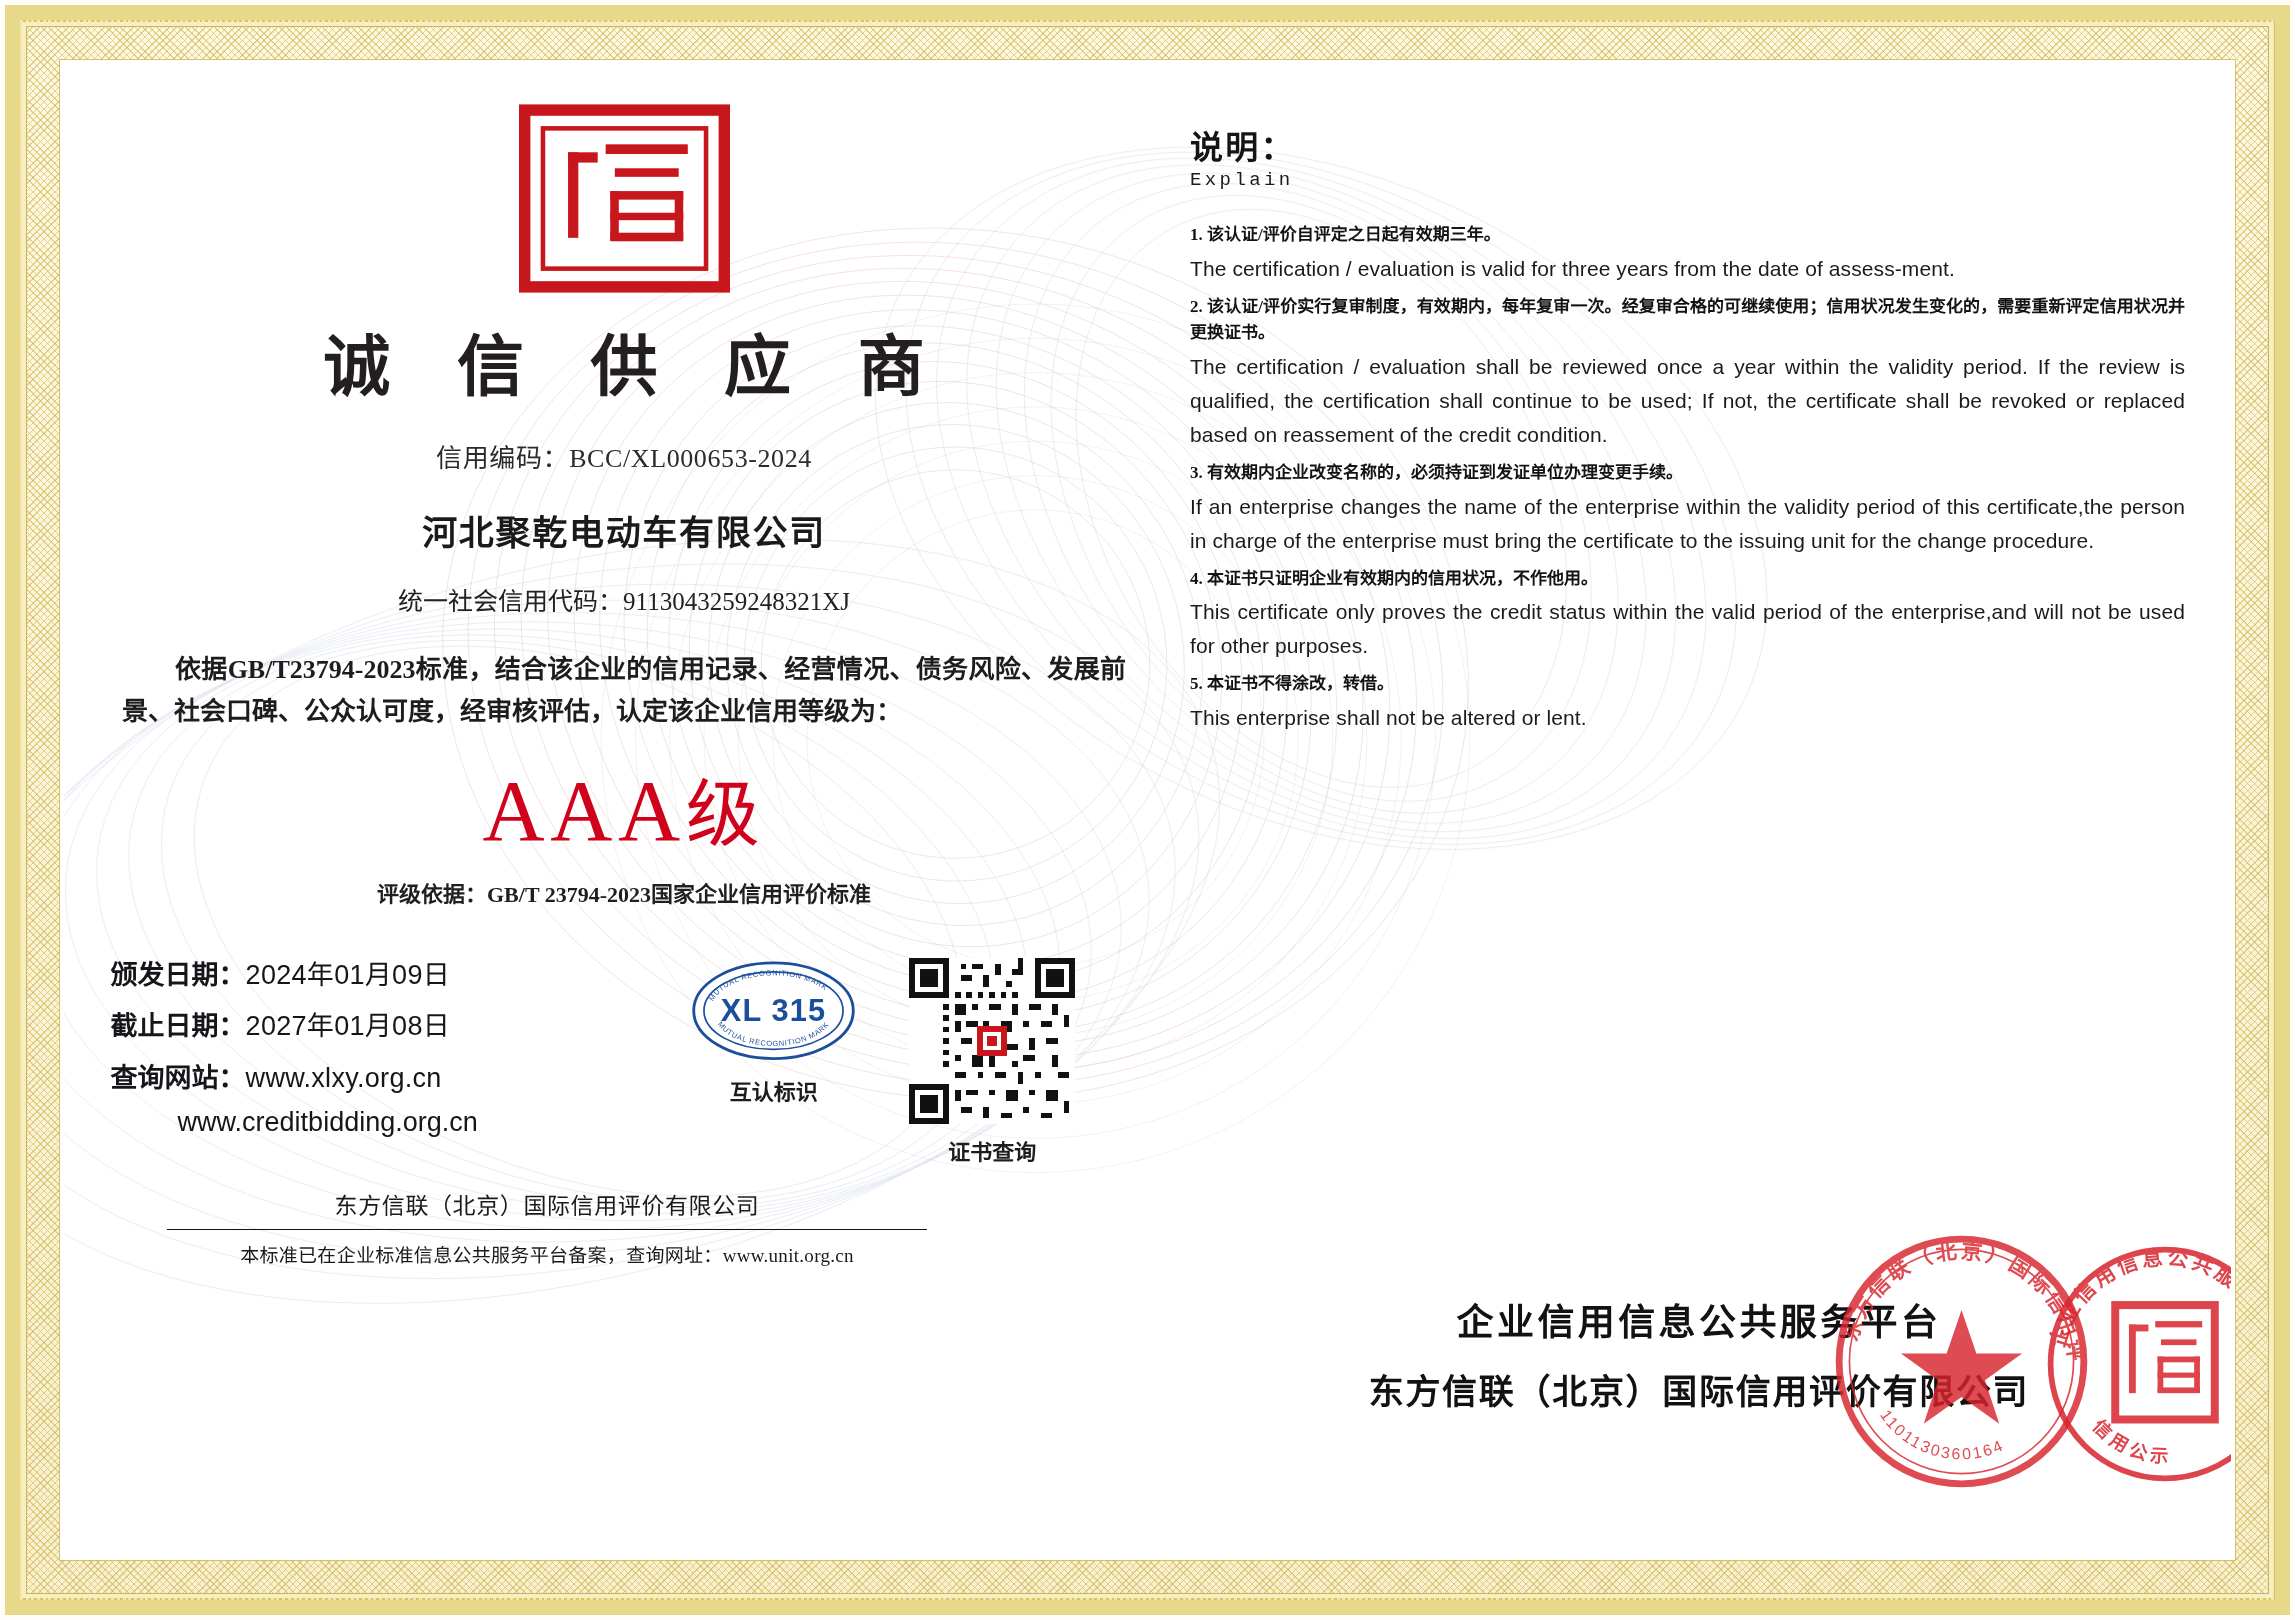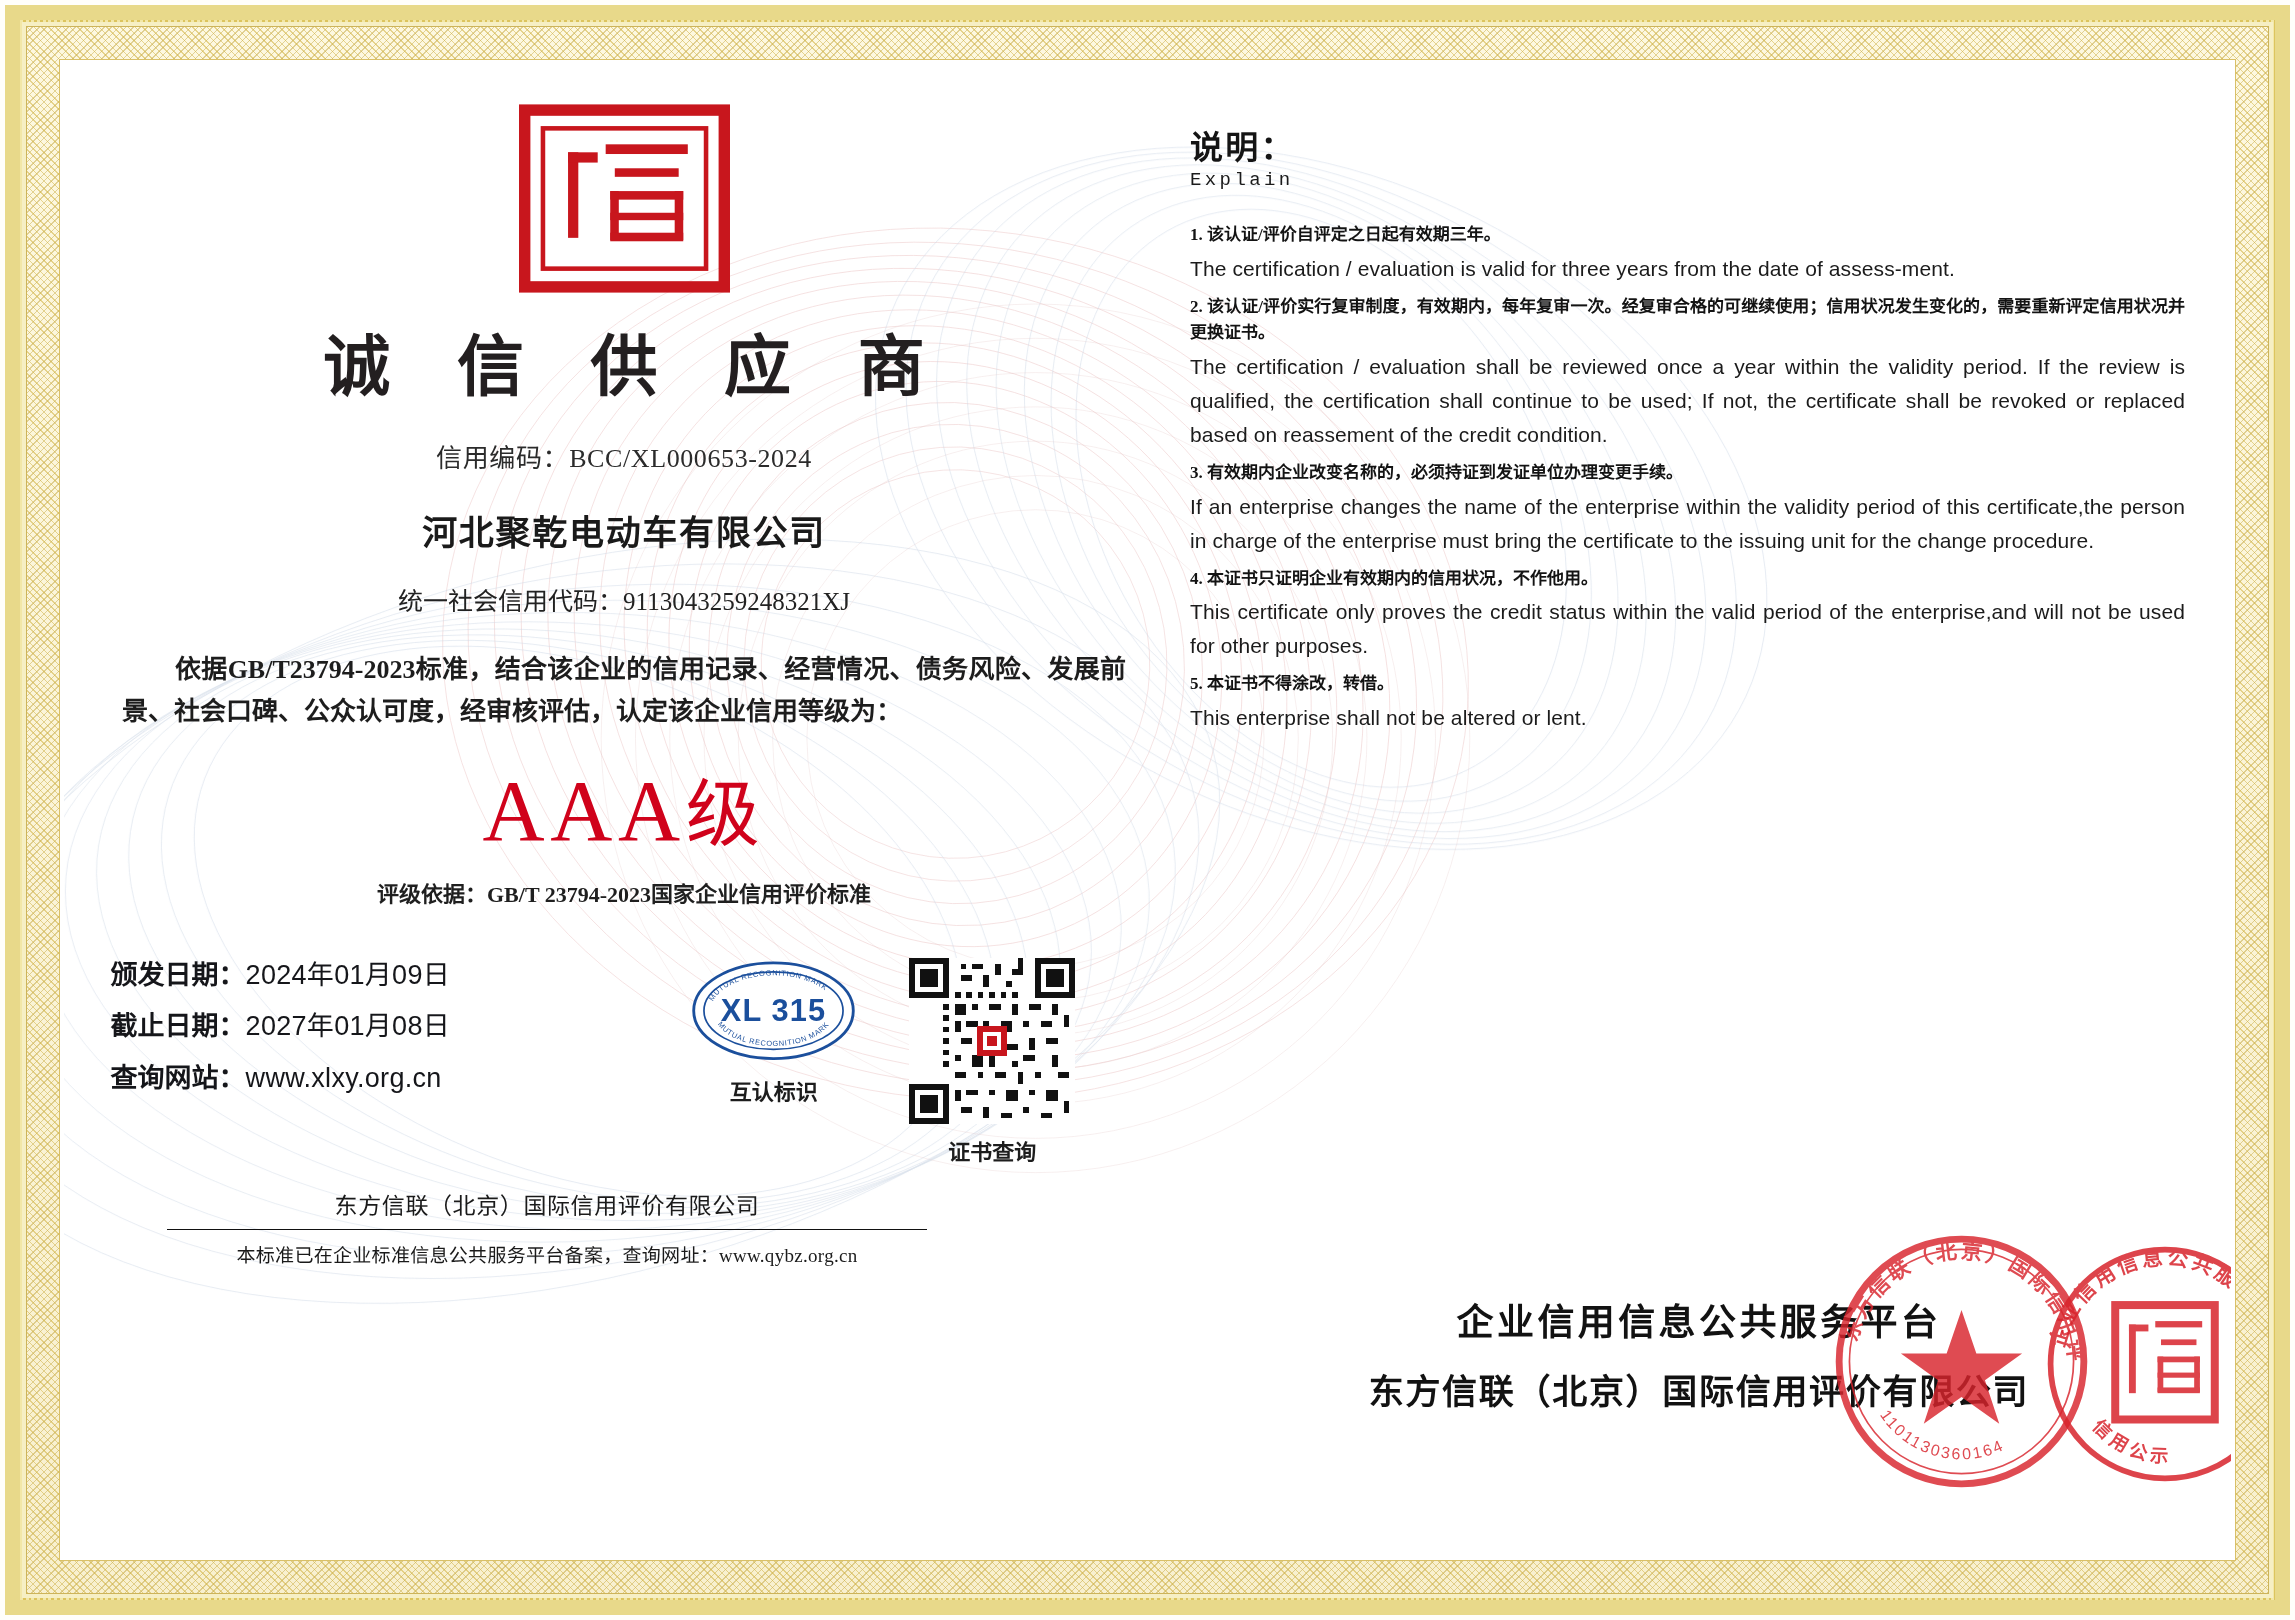--- a/index.html
+++ b/index.html
@@ -405,20 +405,21 @@
               <span class="info-value">2024年01月09日</span>
             </div>
             <div class="info-row">
               <span class="info-label">截止日期：</span>
               <span class="info-value">2027年01月08日</span>
             </div>
             <div class="info-row">
               <span class="info-label">查询网站：</span>
               <span class="info-value">www.xlxy.org.cn</span>
             </div>
+            <div class="info-url-extra">www.creditbidding.org.cn</div>
           </div>
 
           <div class="marks">
             <div class="mark-item">
               <svg class="xl-badge" viewBox="0 0 300 185">
                 <ellipse cx="150" cy="92" rx="140" ry="84" fill="#ffffff" stroke="#1b4f9c" stroke-width="5"></ellipse>
                 <ellipse cx="150" cy="92" rx="122" ry="68" fill="none" stroke="#1b4f9c" stroke-width="3"></ellipse>
                 <path id="arcTop" d="M 40 92 A 110 62 0 0 1 260 92" fill="none"></path>
                 <path id="arcBot" d="M 46 96 A 104 58 0 0 0 254 96" fill="none"></path>
                 <text font-size="13" fill="#1b4f9c" font-family="'Liberation Sans',sans-serif" letter-spacing="1.2">
@@ -525,21 +526,21 @@
                 <rect x="12.4" y="12.4" width="4.2" height="4.2" fill="none" stroke="#c8161d" stroke-width="0.9"></rect>
                 <rect x="13.6" y="13.6" width="1.8" height="1.8" fill="#c8161d"></rect>
               </svg>
               <div class="mark-caption">证书查询</div>
             </div>
           </div>
         </div>
 
         <div class="footer">
           <div class="footer-line1">东方信联（北京）国际信用评价有限公司</div>
-          <div class="footer-line2">本标准已在企业标准信息公共服务平台备案，查询网址：www.qybz.org.cn</div>
+          <div class="footer-line2">本标准已在企业标准信息公共服务平台备案，查询网址：www.unit.org.cn</div>
         </div>
       </div>
 
       <div class="col-right">
         <div class="explain-title-cn">说明：</div>
         <div class="explain-title-en">Explain</div>
 
         <div class="explain-list">
           <div class="ex-cn">1. 该认证/评价自评定之日起有效期三年。</div>
           <div class="ex-en">The certification / evaluation is valid for three years from the date of assess-ment.</div>

